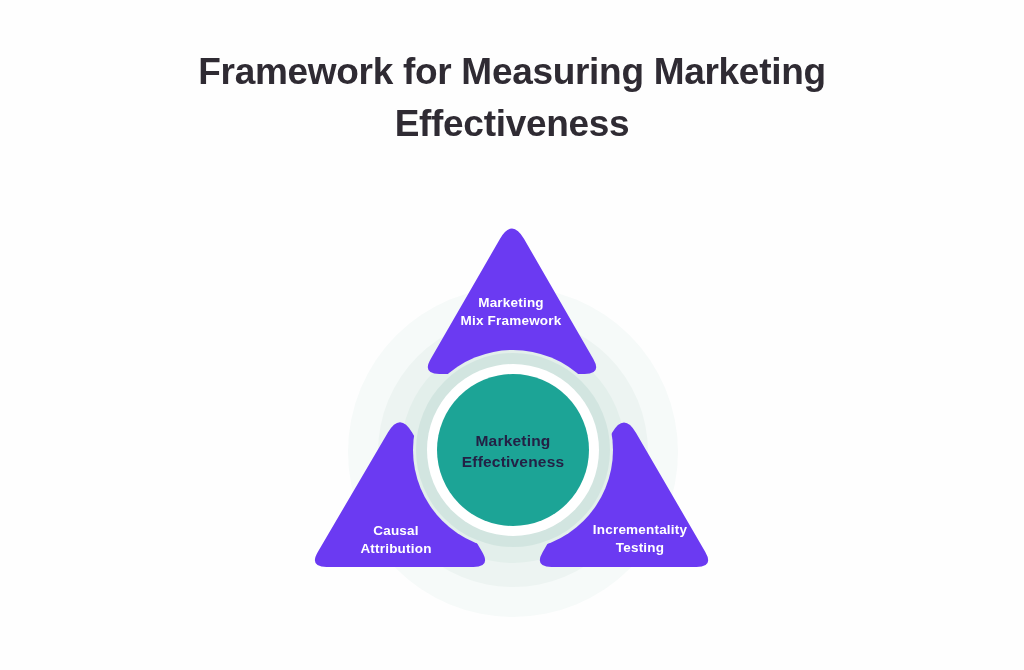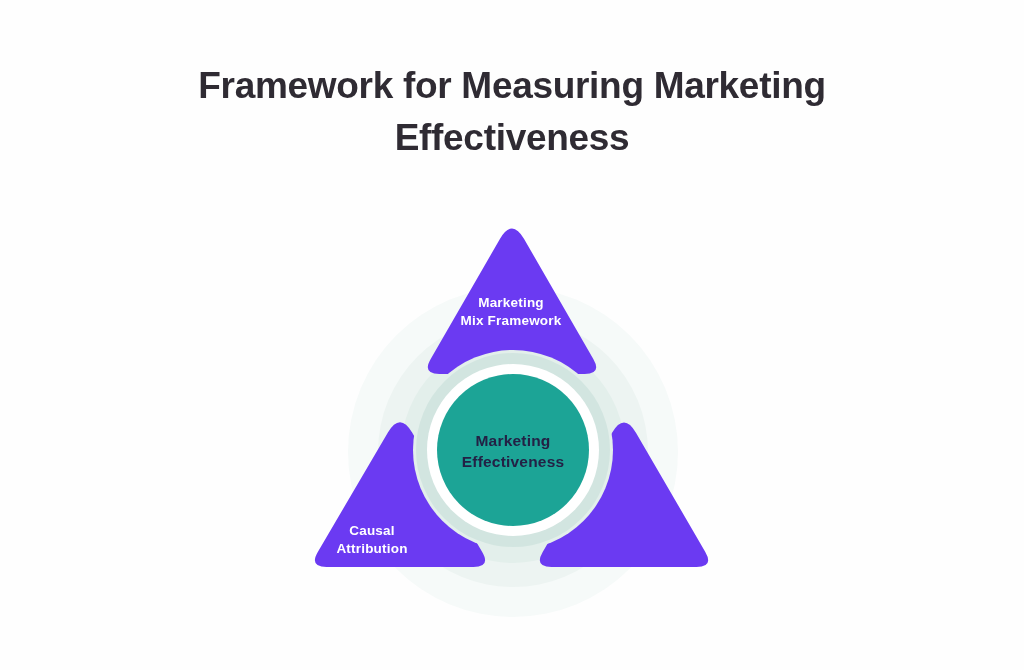--- a/index.html
+++ b/index.html
@@ -10,21 +10,21 @@
   }
   .stage {
     position: relative;
     width: 1024px;
     height: 670px;
     overflow: hidden;
     background: var(--page_bg, #ffffff);
   }
   .title {
     position: absolute;
-    top: 60px;
+    top: 46px;
     left: 0;
     width: 100%;
     text-align: center;
     font-size: 37px;
     line-height: 52px;
     font-weight: 700;
     letter-spacing: -0.3px;
     color: var(--title_text, #2f2b33);
   }
   .diagram-svg {
@@ -90,24 +90,28 @@
 
     <circle cx="513" cy="450" r="86" fill="#FFFFFF"></circle>
     <circle cx="513" cy="450" r="76" fill="#1CA496"></circle>
   </svg>
 
   <div class="node-label" style="left:511px; top:312px">
     <div>Marketing</div>
     <div>Mix Framework</div>
   </div>
 
-  <div class="node-label" style="left:372px; top:540px">
+  <div class="node-label" style="left:396px; top:540px">
     <div>Causal</div>
     <div>Attribution</div>
   </div>
 
+  <div class="node-label" style="left:640px; top:539px">
+    <div>Incrementality</div>
+    <div>Testing</div>
+  </div>
 
   <div class="center-label" style="left:513px; top:451px">
     <div>Marketing</div>
     <div>Effectiveness</div>
   </div>
 
 </div>
 
 </body></html>

